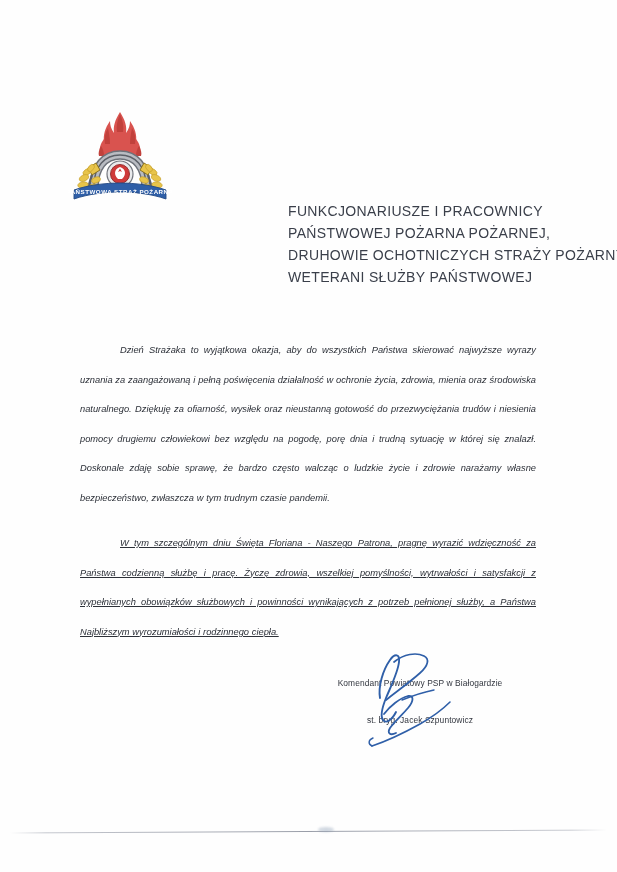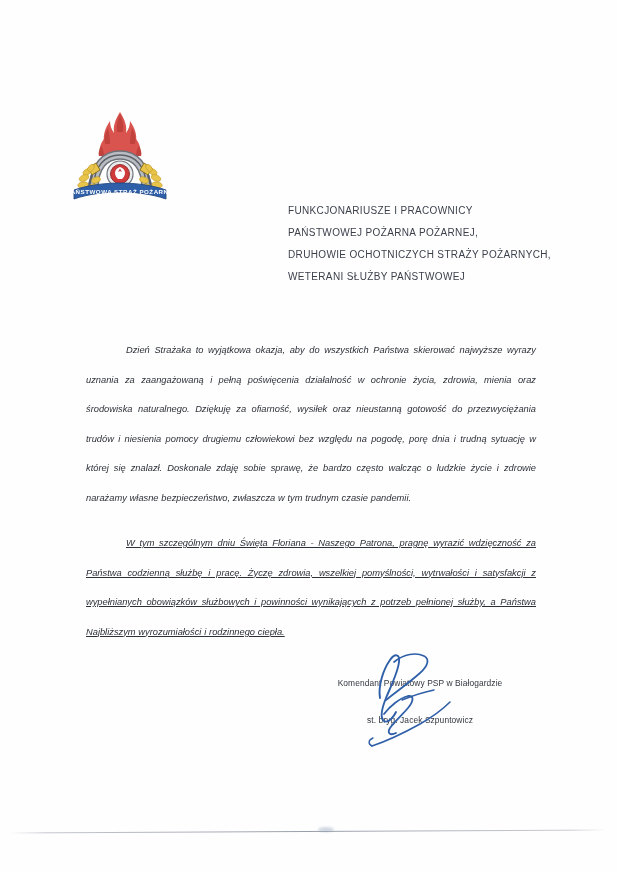--- a/index.html
+++ b/index.html
@@ -33,41 +33,41 @@
   .emblem svg { display: block; width: 100%; height: 100%; }
 
   
   .addressee {
     position: absolute;
     left: 288px;
     top: 200px;
     width: 300px;
   }
   .addressee-line {
-    font-size: 10px;
+    font-size: 14px;
     letter-spacing: 0.35px;
     color: #3a3f4a;
     line-height: 22px;
     white-space: nowrap;
   }
 
   
   .body-text {
     position: absolute;
     left: 80px;
     top: 336px;
     width: 456px;
   }
   .para {
     font-size: 9.3px;
     font-style: italic;
     color: #2c3038;
     line-height: 29.5px;
     text-align: justify;
-    margin: 0 0 16px 6px;
+    margin: 0 0 16px 0;
     text-indent: 40px;
     word-spacing: 0.2px;
   }
   .para.p2 { margin-top: 12px; text-decoration: underline; }
 
   
   .sig-block {
     position: absolute;
     left: 295px;
     top: 676px;

